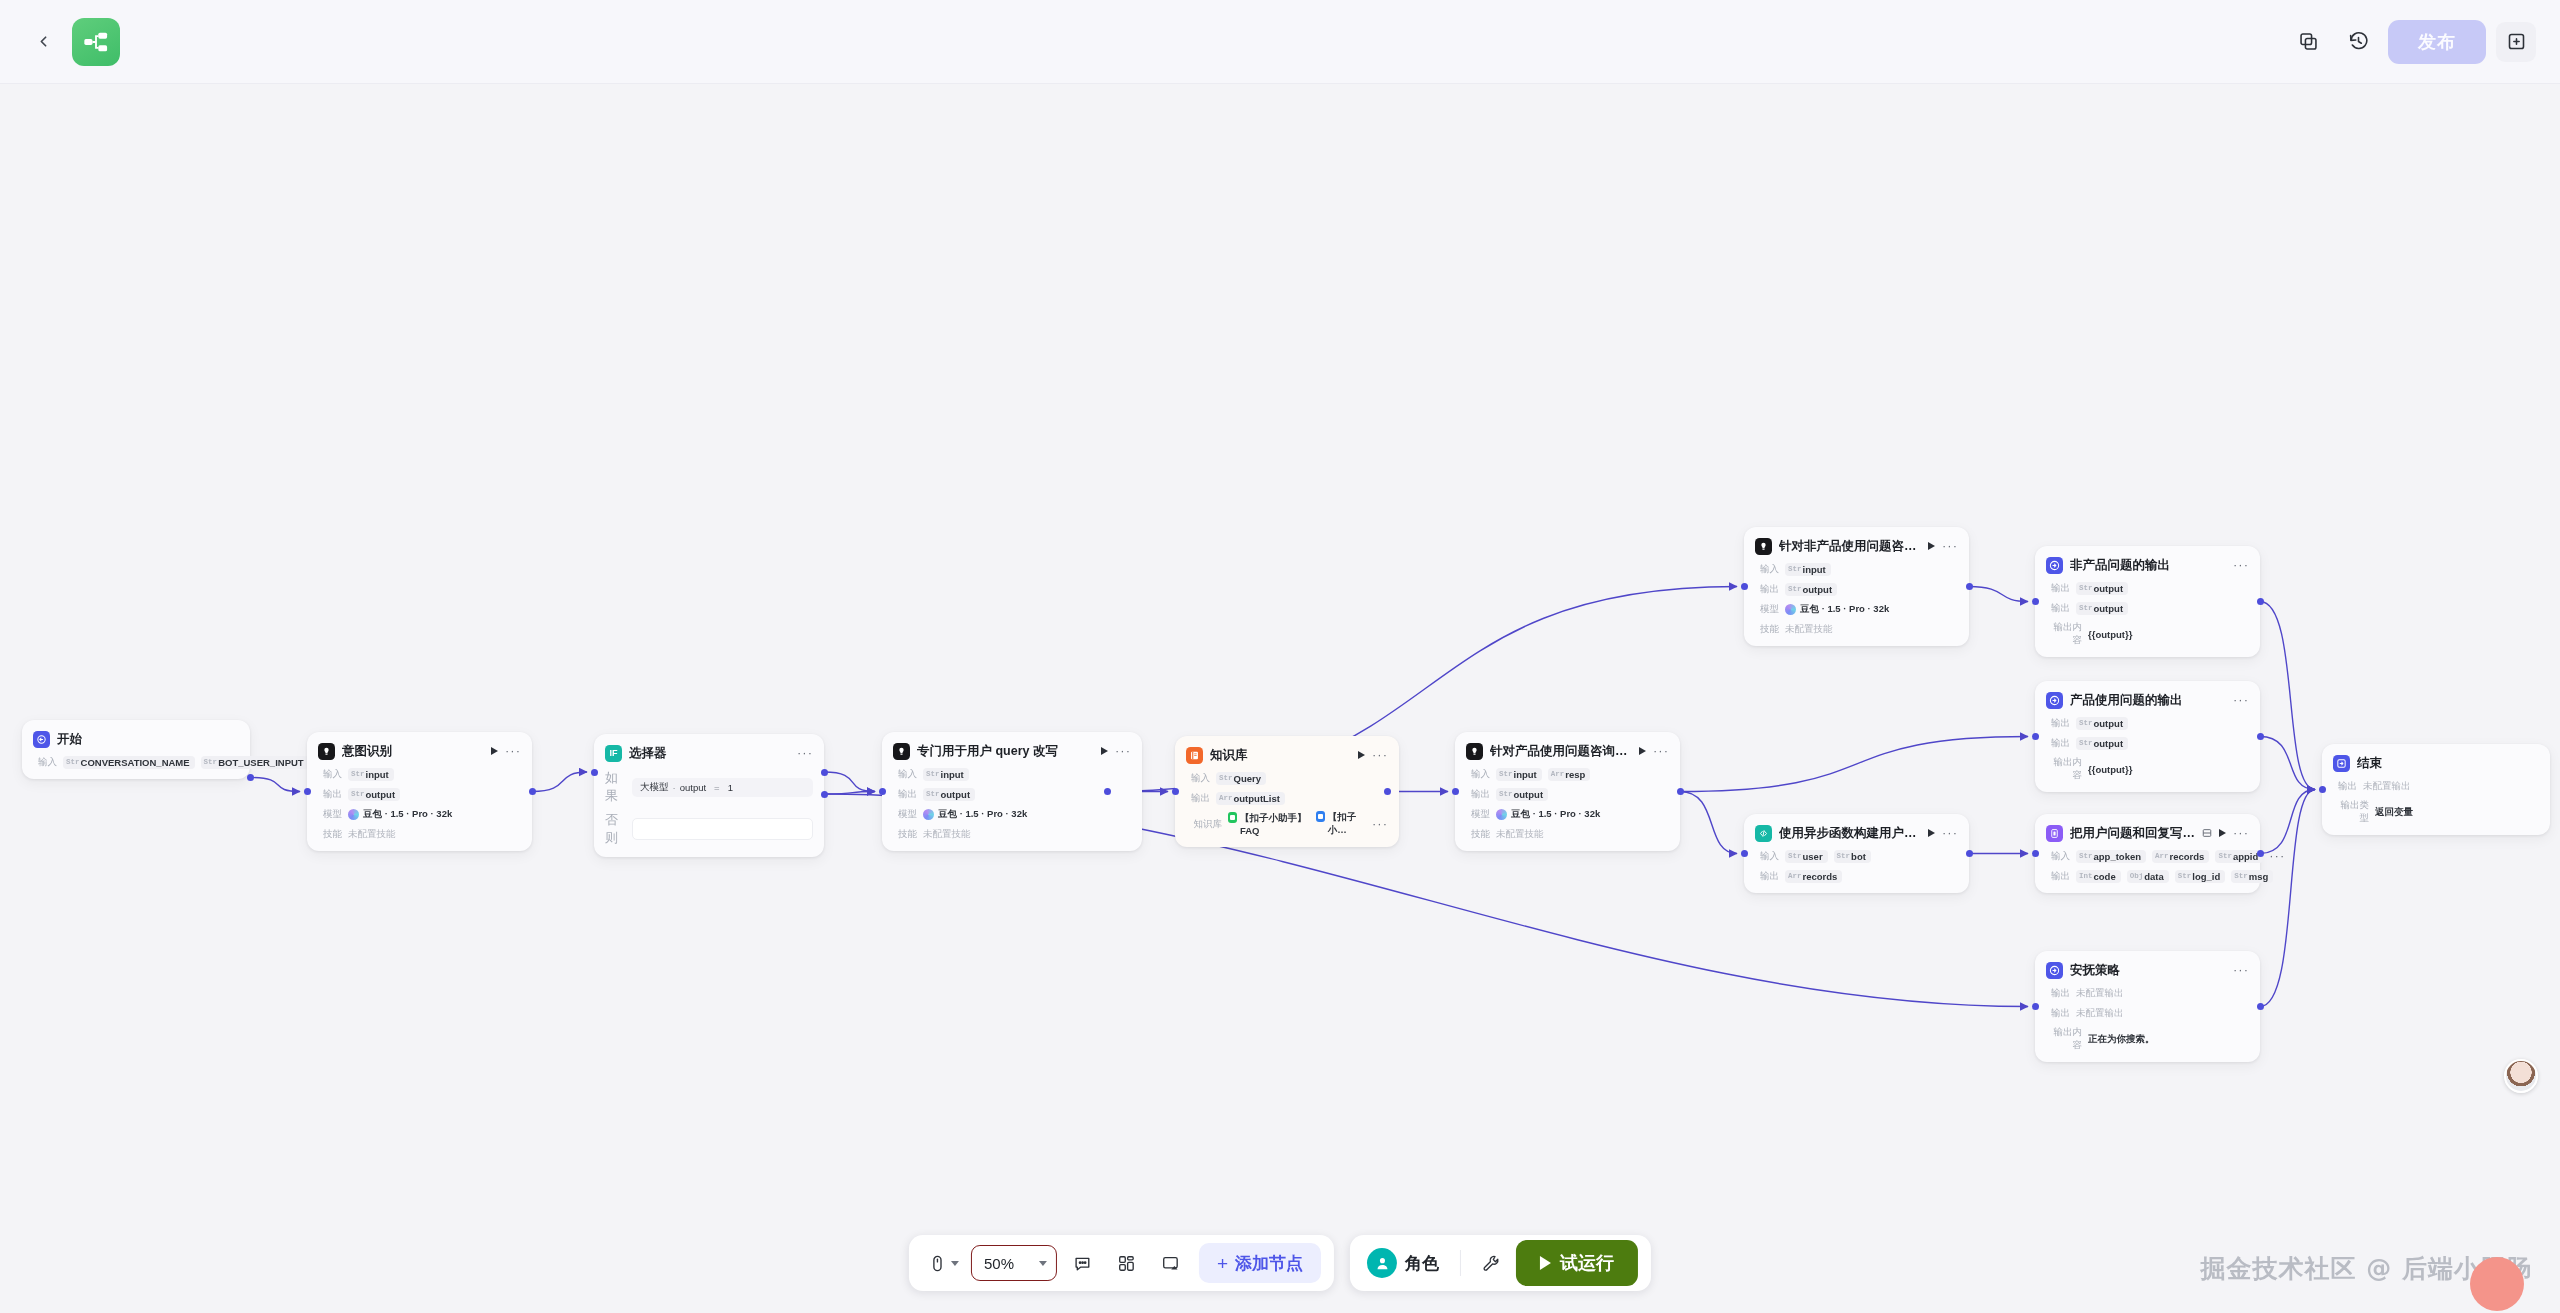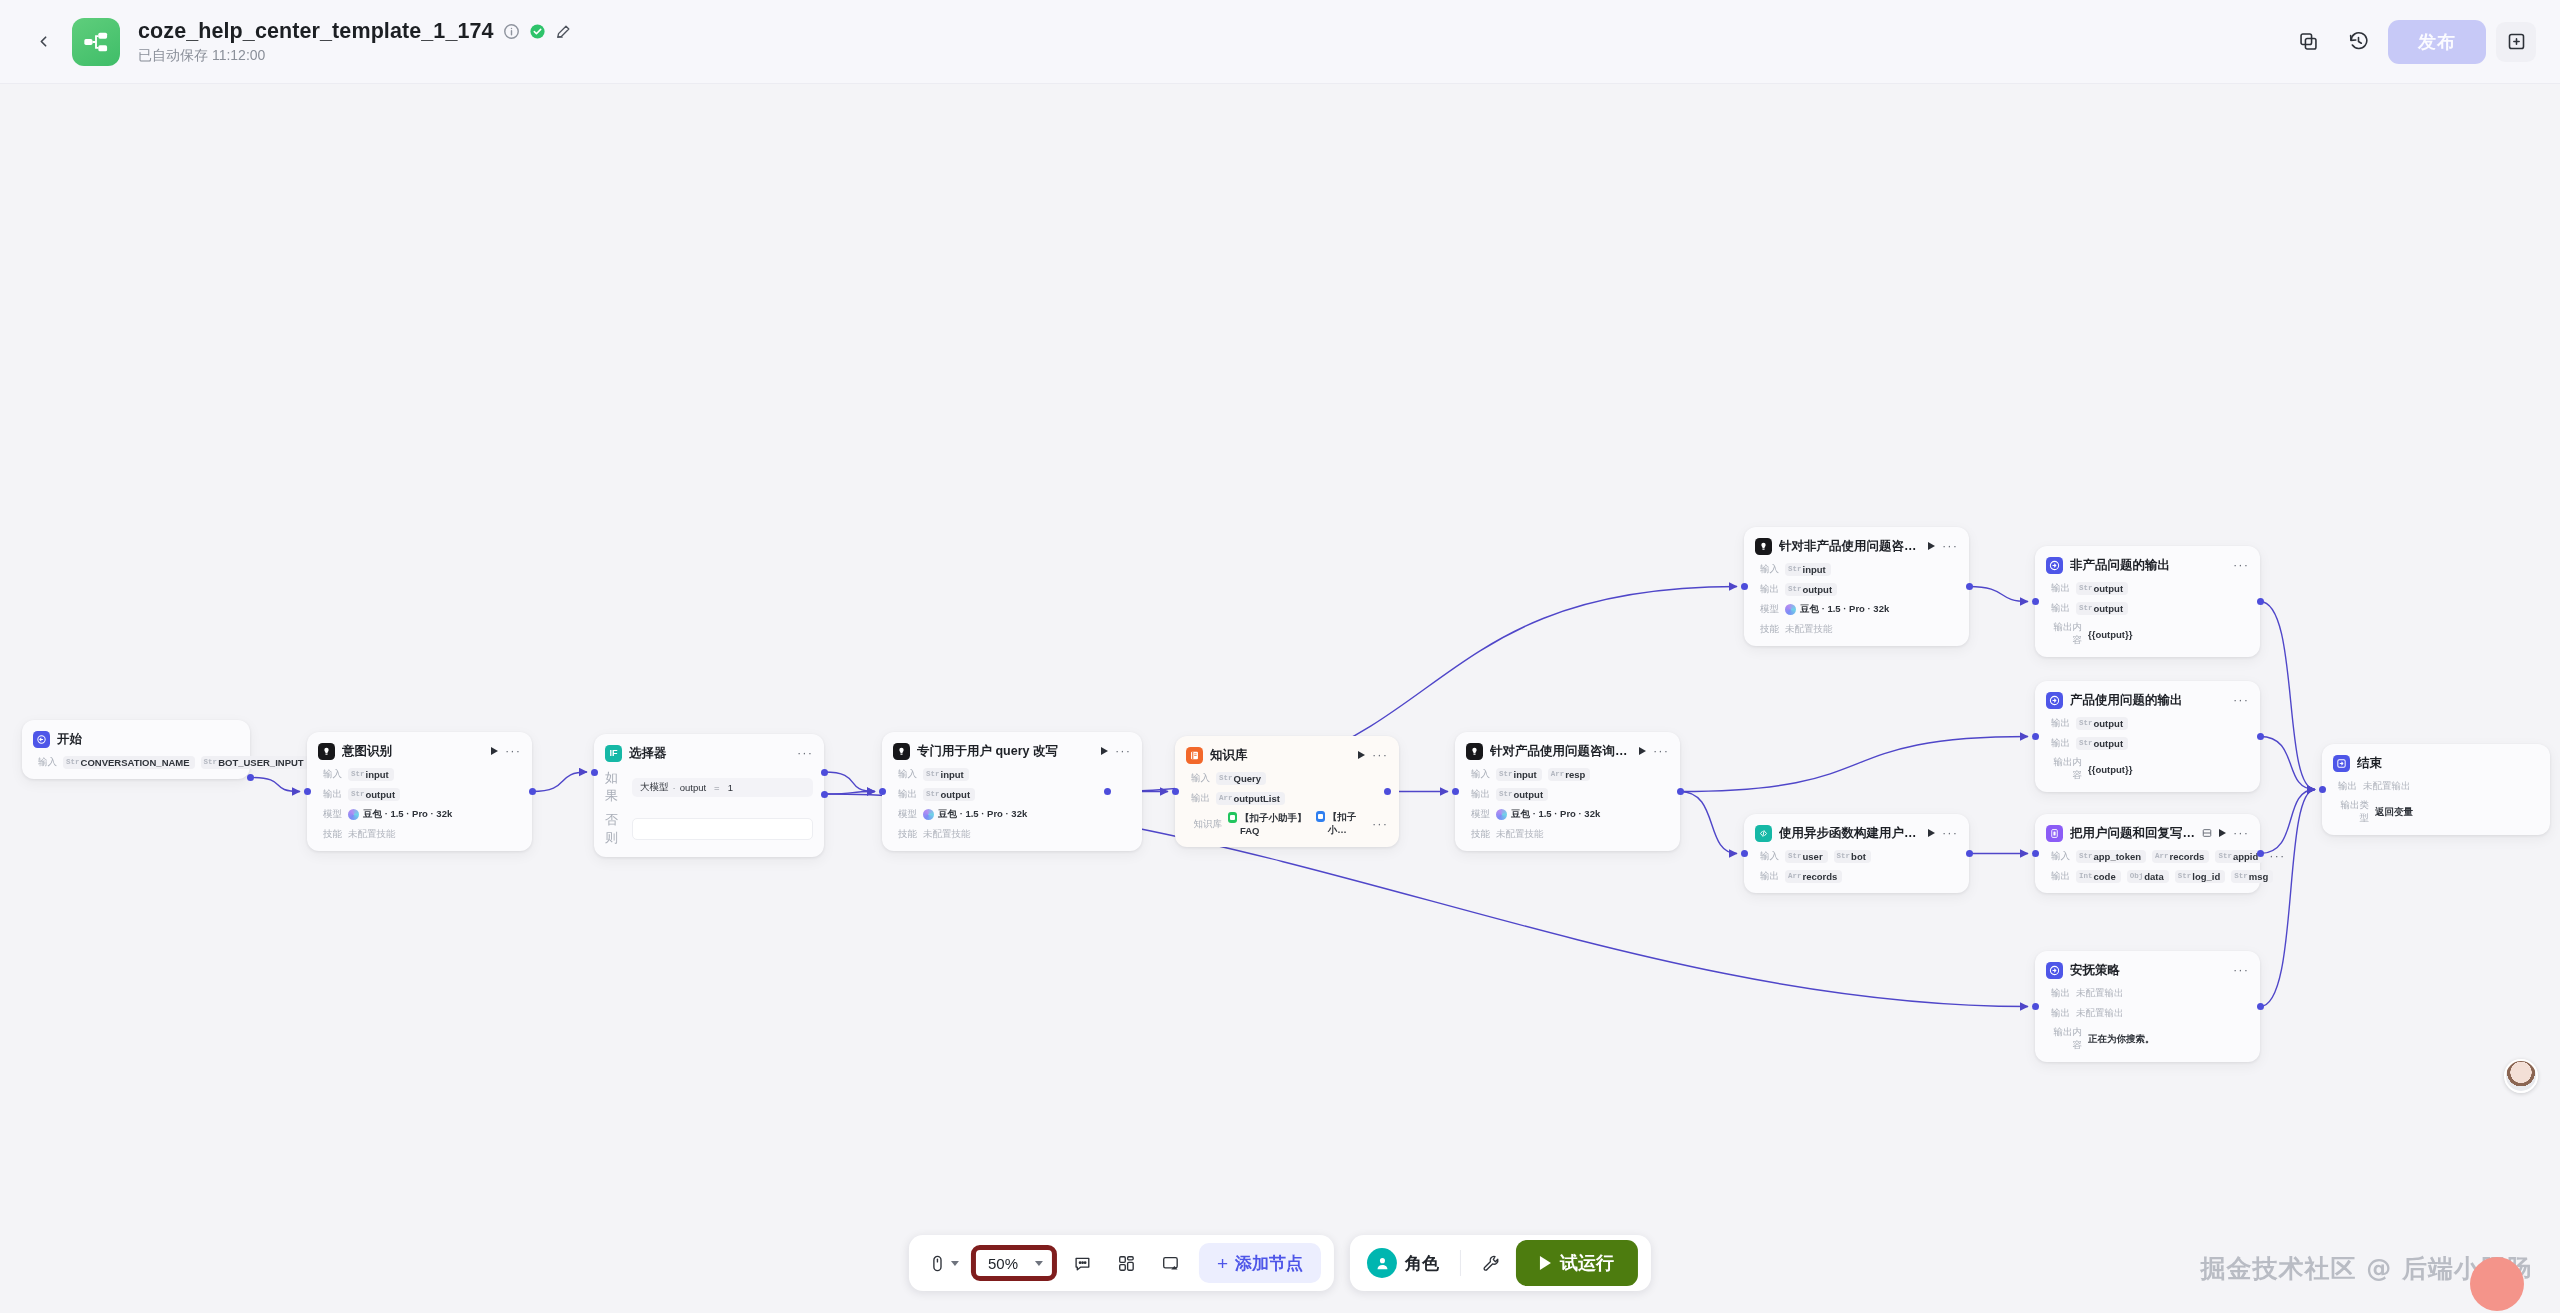--- a/index.html
+++ b/index.html
@@ -145,21 +145,21 @@
     box-shadow: 0 2px 10px rgba(20,24,35,.10);
     display: flex; align-items: center; padding: 0 13px; gap: 6px;
   }
   .tb-btn {
     height: 38px; min-width: 38px; border-radius: 9px;
     display: flex; align-items: center; justify-content: center;
     color: #2d3138; cursor: pointer; gap: 4px; padding: 0 6px;
   }
   .tb-btn svg { width: 19px; height: 19px; }
   .zoom-sel {
-    height: 36px; min-width: 86px; border: 5px solid #7f1d1d; border-radius: 9px;
+    height: 36px; min-width: 86px; border: 1px solid #7f1d1d; border-radius: 9px;
     display: flex; align-items: center; justify-content: space-between;
     padding: 0 9px 0 12px; font-size: 15px; color: #22262c; cursor: pointer; font-weight: 500;
   }
   .chev { width: 0; height: 0; border-left: 4.5px solid transparent; border-right: 4.5px solid transparent; border-top: 5px solid #6e737d; }
   .tb-add {
     height: 40px; border-radius: 10px; background: #eceefe; color: #4e56e8;
     display: flex; align-items: center; gap: 7px; padding: 0 18px;
     font-size: 17px; font-weight: 700; cursor: pointer; margin-left: 4px;
   }
   .tb-add .plus { font-size: 19px; font-weight: 400; line-height: 1; }
@@ -206,38 +206,20 @@
           <polyline points="15 18 9 12 15 6"></polyline>
         </svg>
     </div>
     <div class="hdr-logo">
       <svg viewBox="0 0 24 24" fill="#fff">
         <rect x="2" y="9.5" width="7" height="5" rx="1.4"></rect>
         <rect x="14" y="4" width="7.5" height="5.2" rx="1.4"></rect>
         <rect x="14" y="14.8" width="7.5" height="5.2" rx="1.4"></rect>
         <path d="M9 12h3v-5h2.2M9 12h3v5h2.2" stroke="#fff" stroke-width="1.6" fill="none"></path>
       </svg>
-    </div>
-    <div class="hdr-titlewrap">
-      <div class="hdr-titlerow">
-        <span class="hdr-title">coze_help_center_template_1_174</span>
-        <svg class="ic-info" viewBox="0 0 24 24" fill="none" stroke="currentColor" stroke-width="2">
-            <circle cx="12" cy="12" r="9.5"></circle>
-            <path d="M12 11v5.5M12 7.6v.1" stroke-linecap="round"></path>
-          </svg>
-        <svg class="ic-ok" viewBox="0 0 24 24" fill="currentColor">
-            <circle cx="12" cy="12" r="10"></circle>
-            <path d="M7.5 12.2l3 3 6-6.2" stroke="#fff" stroke-width="2.2" fill="none" stroke-linecap="round" stroke-linejoin="round"></path>
-          </svg>
-        <svg class="ic-edit" viewBox="0 0 24 24" fill="none" stroke="currentColor" stroke-width="1.9" stroke-linecap="round" stroke-linejoin="round">
-            <path d="M4 20h6"></path>
-            <path d="M15.5 4.5l4 4L9 19l-5 1 1-5z"></path>
-          </svg>
-      </div>
-      <div class="hdr-sub">已自动保存 11:12:00</div>
     </div>
 
     <div class="hdr-right">
       <div class="hdr-iconbtn">
         <svg viewBox="0 0 24 24" fill="none" stroke="currentColor" stroke-width="1.8" stroke-linejoin="round">
             <rect x="3.5" y="3.5" width="12" height="12" rx="2"></rect>
             <rect x="8.5" y="8.5" width="12" height="12" rx="2"></rect>
           </svg>
       </div>
       <div class="hdr-iconbtn">

